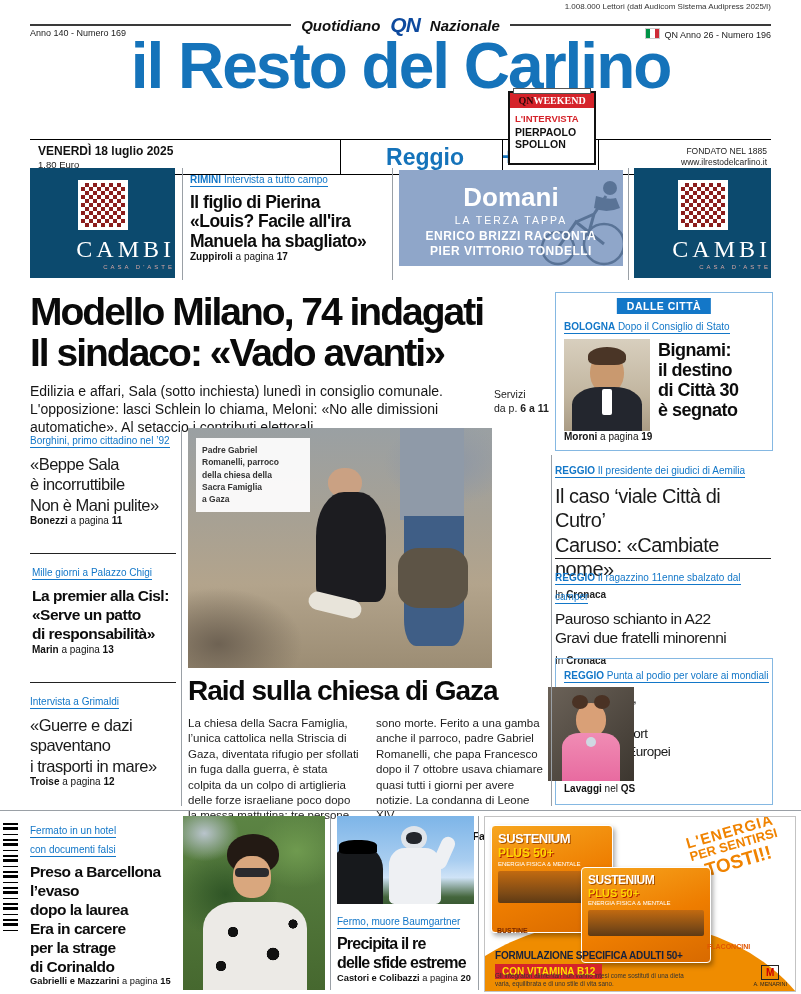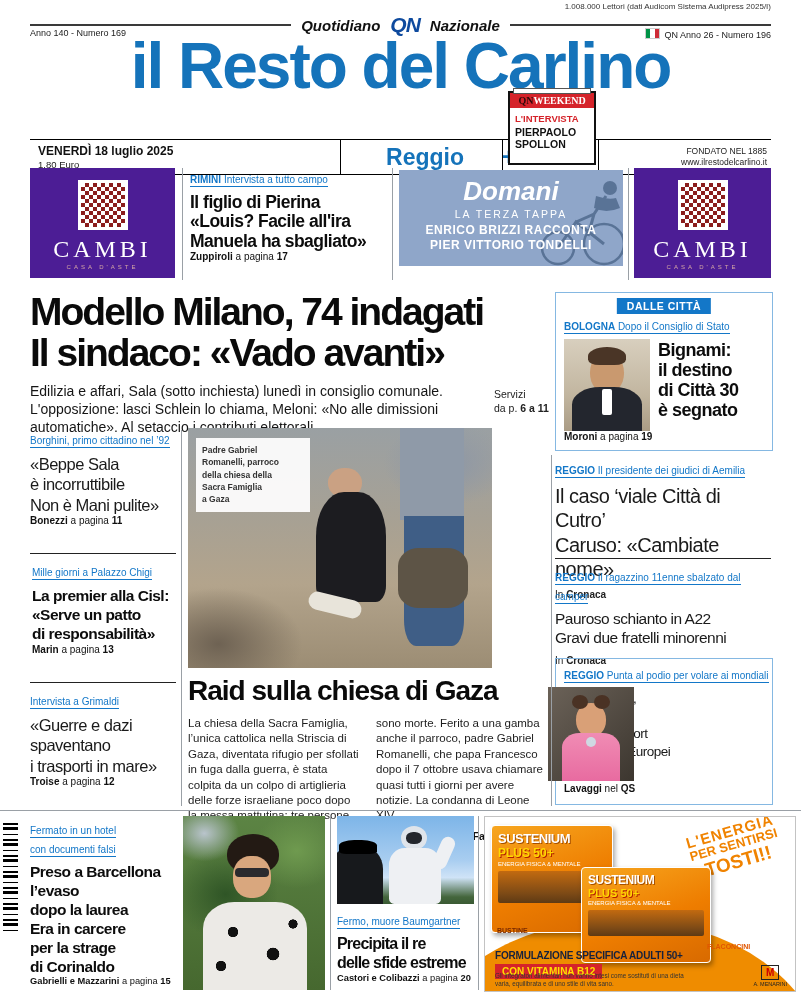--- a/index.html
+++ b/index.html
@@ -31,37 +31,37 @@
   .strip{top:139px;left:30px;width:741px;height:34px;border-top:1px solid #000;border-bottom:1px solid #000;}
   .strip .vd{position:absolute;top:0;bottom:0;width:1px;background:#000;}
   .dcell{position:absolute;left:8px;top:4px;}
   .date{font-weight:800;font-size:12px;}
   .price{font-size:9.5px;color:#222;margin-top:1px;}
   .edition{position:absolute;left:340px;width:162px;top:0;height:100%;display:flex;align-items:center;justify-content:center;gap:38px;}
   .edname{font-size:23px;font-weight:800;color:#1573ba;}
   .edplus{font-size:24px;font-weight:800;color:#1573ba;}
   .founded{position:absolute;right:4px;top:6px;text-align:right;font-size:8.5px;color:#222;line-height:1.35;}
   
-  .cambi{background:#4c1d95;color:#fff;text-align:center;}
+  .cambi{background:#0c4a6e;color:#fff;text-align:right;}
   .cambi .qr{width:44px;height:44px;margin:12px auto 6px;background:#fff;padding:3px;}
   .cambi .qrpx{width:100%;height:100%;background:
       repeating-conic-gradient(#8b1d1c 0 25%,#fff 0 50%) 0 0/8px 8px;}
   .cambi .nm{font-family:"Liberation Serif",serif;font-size:24px;letter-spacing:4px;line-height:1.1;}
   .cambi .sub{font-size:6px;letter-spacing:3px;color:#d6a7a5;margin-top:2px;}
   .vrule{position:absolute;width:1px;background:#9aa0a6;}
   .kicker{display:inline;color:#1377c8;font-size:10px;border-bottom:1.5px solid #1377c8;
           padding-bottom:1px;line-height:1.7;white-space:pre-line;}
   .kicker .tag{font-weight:800;}
   .hl{font-weight:800;color:#0c0c0c;white-space:pre-line;letter-spacing:-0.5px;line-height:1.1;margin-top:5px;}
   .hl.light{font-weight:400;color:#1a1a1a;}
   .by{font-size:10px;color:#111;}
   .by b{font-weight:800;}
   .by.small{font-size:9.3px;}
   .domani{left:399px;top:170px;width:224px;height:96px;background:#8fa6c9;color:#fff;text-align:center;overflow:hidden;}
-  .domani .t1{font-size:26px;font-weight:800;margin-top:6px;position:relative;z-index:2;font-style:italic;}
+  .domani .t1{font-size:26px;font-weight:800;margin-top:12px;position:relative;z-index:2;}
   .domani .t2{font-size:10.5px;letter-spacing:2px;margin-top:1px;position:relative;z-index:2;}
   .domani .t3{font-size:12px;font-weight:700;letter-spacing:0.5px;margin-top:3px;line-height:1.25;position:relative;z-index:2;white-space:pre-line;}
   .domani svg{position:absolute;right:-8px;top:4px;opacity:.55;z-index:1;}
   
   .lead-h{left:30px;top:292px;width:522px;font-size:39px;font-weight:800;letter-spacing:-2px;
           line-height:1.05;color:#0a0a0a;white-space:pre-line;}
   .standfirst{left:30px;top:382px;width:522px;display:flex;gap:12px;}
   .standfirst .txt{width:452px;font-size:14px;line-height:1.3;color:#151515;}
   .services{width:58px;font-size:10.5px;line-height:1.3;color:#222;padding-top:6px;}
   .services b{font-weight:800;}

